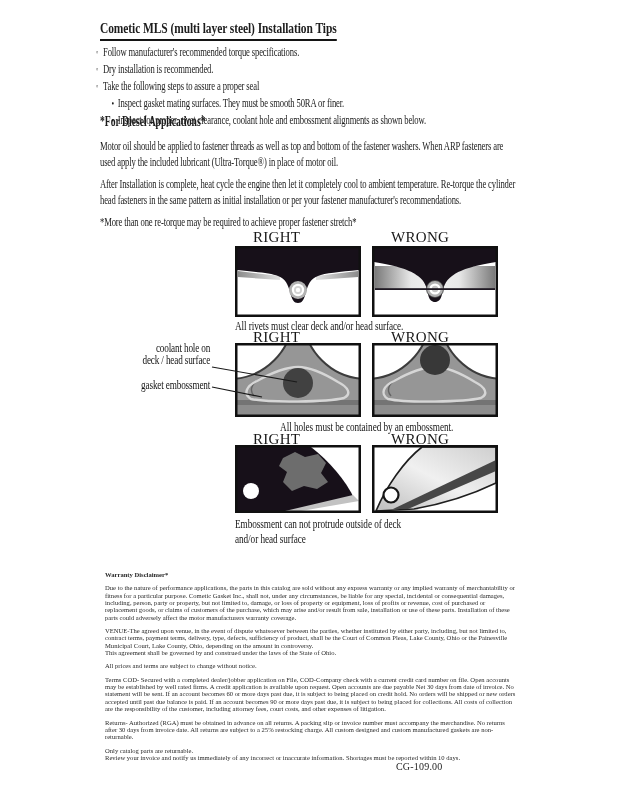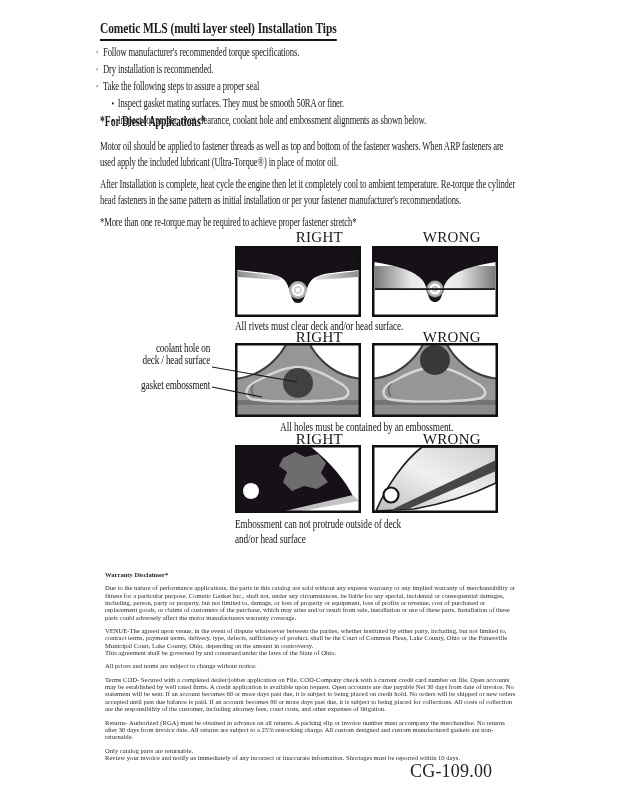--- a/index.html
+++ b/index.html
@@ -21,38 +21,38 @@
   .b .m{flex:0 0 10px;text-align:left;}
   .b.l1 .m{font-size:9px;line-height:17px;}
   .b.l2{margin-left:22px;}
   .b.l2 .m{flex:0 0 9px;font-size:11px;}
   .diesel{position:absolute;left:100px;top:114px;width:594px;
     font-size:12.3px;line-height:16.5px;letter-spacing:-.2px;
     transform:scaleX(.70);transform-origin:0 0;}
   .diesel .dheading{font-size:13.8px;font-weight:bold;margin:0 0 7px 0;letter-spacing:0;}
   .diesel p{margin:0 0 5px 0;}
   
-  .dlabel{position:absolute;width:90px;text-align:right;
+  .dlabel{position:absolute;width:90px;text-align:left;
     font-size:15px;letter-spacing:.3px;color:#181818;}
   .dbox{position:absolute;}
   .dbox svg{display:block;}
   .caption{position:absolute;font-size:12px;letter-spacing:-.1px;white-space:pre-line;
     transform:scaleX(.77);transform-origin:0 0;color:#161616;}
   .caption.center{text-align:center;}
   .ann{position:absolute;left:95px;width:144px;text-align:right;
     font-size:11.5px;line-height:11.5px;letter-spacing:-.2px;white-space:pre-line;
     transform:scaleX(.80);transform-origin:0 0;color:#141414;}
   .leader{position:absolute;left:95px;top:340px;}
   
   .legal{position:absolute;left:105px;top:571px;width:412px;color:#2a2a2a;
     font-size:6.6px;line-height:7.35px;letter-spacing:0;}
   .legal .lheading{font-weight:bold;margin:0 0 6px 0;}
   .legal p{margin:0 0 6px 0;white-space:pre-line;}
-  .footer-code{position:absolute;left:410px;top:761px;
-    font-size:18px;letter-spacing:.2px;color:#222;}
+  .footer-code{position:absolute;left:396px;top:761px;
+    font-size:10px;letter-spacing:.2px;color:#222;}
 </style>
 </head>
 <body>
 
 <div class="page">
 
   <div class="title">Cometic MLS (multi layer steel) Installation Tips</div>
 
   <div class="intro">
     <div class="b l1">

